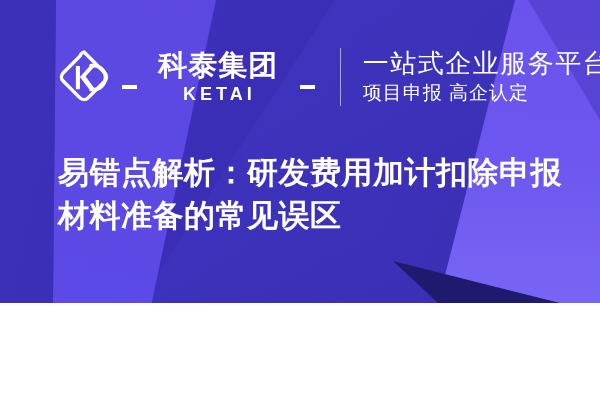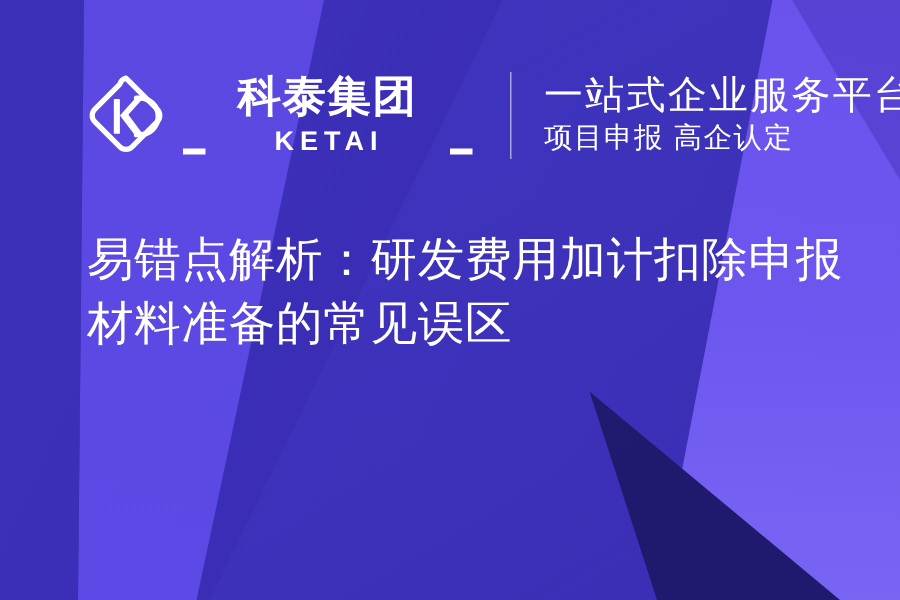--- a/index.html
+++ b/index.html
@@ -3,23 +3,23 @@
 <meta charset="utf-8">
 <style>
   html, body {
     margin: 0;
     padding: 0;
     background: #ffffff;
   }
   #banner {
     position: relative;
     width: 600px;
-    height: 400px;
+    height: 303px;
     overflow: hidden;
-    background: #0369a1;
+    background: #000000;
     font-family: "Liberation Sans", "DejaVu Sans", sans-serif;
   }
 
   
   .bg-layer {
     position: absolute;
     inset: 0;
     pointer-events: none;
   }
   .bg-base {
@@ -91,21 +91,21 @@
   .logo-cn {
     color: #ffffff;
     font-size: 29px;
     font-weight: 700;
     letter-spacing: 1px;
     line-height: 1;
     white-space: nowrap;
   }
   .logo-en-row {
     display: flex;
-    align-items: flex-end;
+    align-items: flex-start;
     margin-top: 5px;
     width: 100%;
     justify-content: center;
     gap: 39px;
   }
   .logo-dash {
     display: block;
     width: 15px;
     height: 4px;
     background: #ffffff;
@@ -155,21 +155,21 @@
   .title-wrap {
     position: absolute;
     left: 58px;
     top: 152px;
     width: 508px;
     z-index: 5;
   }
   .title {
     color: #ffffff;
     font-size: 31px;
-    font-weight: 400;
+    font-weight: 700;
     line-height: 1.38;
     letter-spacing: 0.5px;
     margin: 0;
     text-align: left;
   }
 </style>
 </head>
 <body>
 
 <div id="banner">

